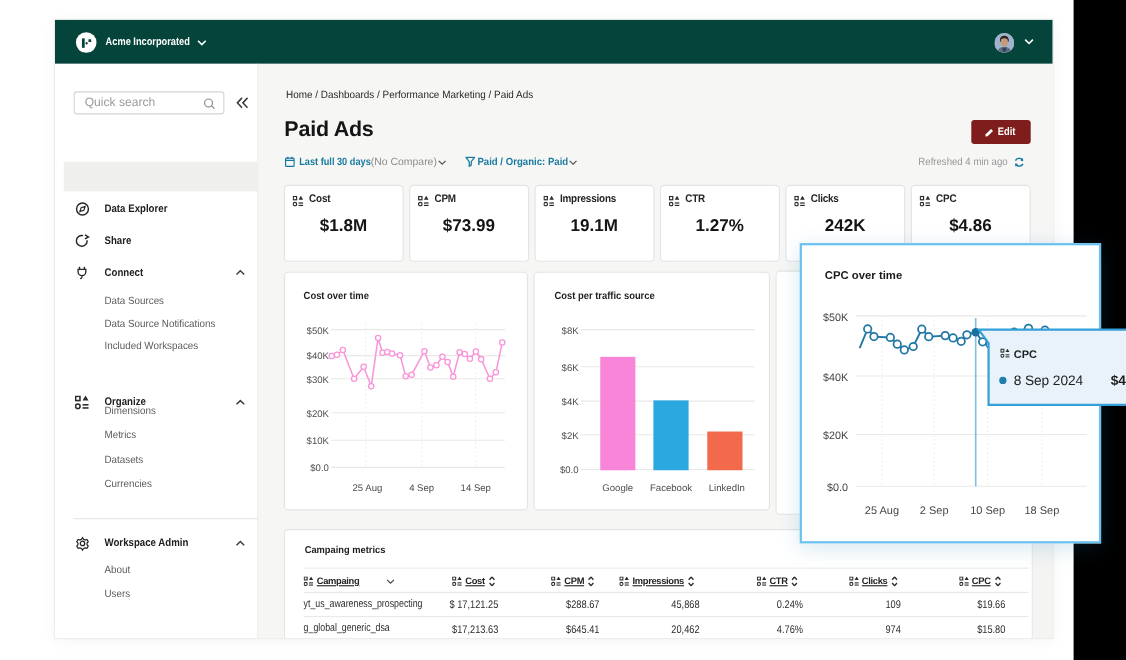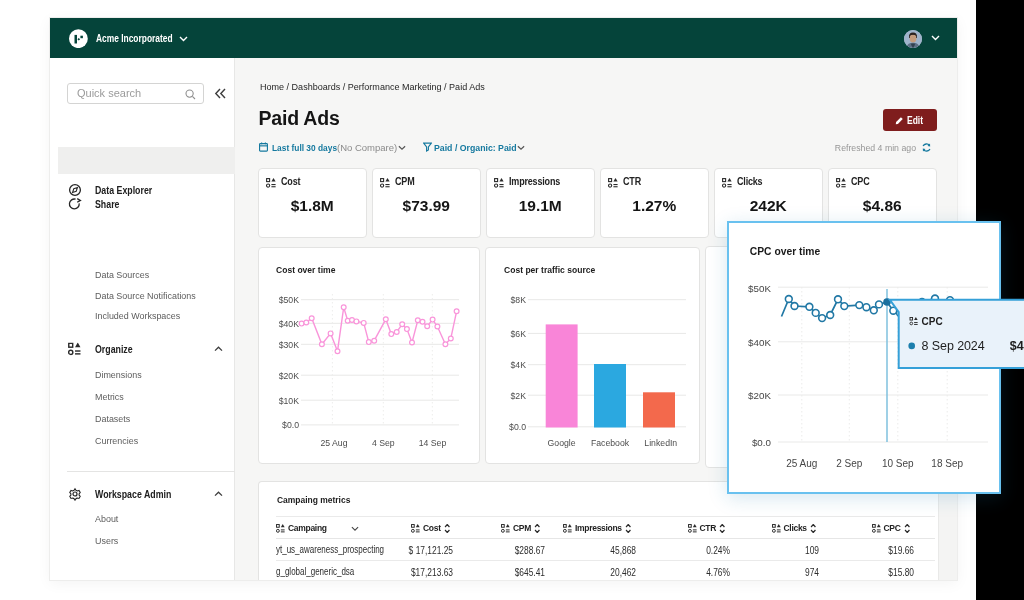--- a/index.html
+++ b/index.html
@@ -26,21 +26,21 @@
   .card { position:absolute; background:#fff; border:1px solid #e3e3e2; border-radius:4px; }
   .panel { position:absolute; background:#fff; border:1px solid #e3e3e2; border-radius:4px; }
   .kpilabel { position:absolute; left:21.5px; top:7.5px; font-size:10px; font-weight:bold; color:#232323; letter-spacing:-0.2px; white-space:nowrap; transform:scaleX(.9); transform-origin:0 0; }
   .kpiicon { position:absolute; left:7px; top:9px; }
   .kpival { position:absolute; top:28px; width:100%; text-align:center; font-size:15.5px; font-weight:bold; color:#151515; }
   .ptitle { position:absolute; font-size:9.5px; font-weight:bold; color:#1d1d1d; white-space:nowrap; transform:scaleX(.9); transform-origin:0 0; }
   svg { display:block; }
   text { font-family:"Liberation Sans", sans-serif; }
   .th { position:absolute; top:41.5px; display:flex; align-items:center; gap:3px;
     font-size:8.5px; font-weight:bold; color:#232323; height:10px; letter-spacing:-0.3px; }
-  .th span { position:relative; top:-0.5px; }
+  .th span { position:relative; top:-0.5px;text-decoration:underline; }
   .td { position:absolute; width:100px; text-align:right; font-size:10px; color:#2c2c2c;
     transform:scaleX(.84); transform-origin:100% 50%; }
   .rowname { position:absolute; font-size:10px; color:#2c2c2c; transform:scaleX(.8); transform-origin:0 50%; white-space:nowrap; }
   .axlbl { font-size:8.7px; fill:#4d4d4d; }
   .axlbl2 { font-size:9.8px; fill:#464646; }
 </style>
 </head>
 <body>
 <div id="canvas">
   <svg width="0" height="0" style="position:absolute">
@@ -107,31 +107,42 @@
       </svg>
 
       <div class="abs" style="left:8px;top:89px;width:177px;height:27px;background:#efefee"></div>
       <div class="sideitem" style="top:118px">
         <svg class="sideicon" width="14" height="14" viewBox="0 0 14 14">
             <circle cx="7" cy="7" r="5.4" fill="none" stroke="#262626" stroke-width="1.3"></circle>
             <path d="M9.4 4.6 L8.2 8.2 L4.6 9.4 L5.8 5.8 Z" fill="none" stroke="#262626" stroke-width="1.1"></path>
           </svg>
         <div class="sidelabel">Data Explorer</div>
       </div>
-      <div class="sideitem" style="top:132px">
+      <div class="sideitem" style="top:147px">
         <svg class="sideicon" width="14" height="14" viewBox="0 0 14 14">
             <path d="M11.2 6.4 A4.9 4.9 0 1 1 7.6 2.2" fill="none" stroke="#262626" stroke-width="1.3"></path>
             <path d="M9.2 1.6 L12.4 3.4 L9.2 5.2" fill="none" stroke="#262626" stroke-width="1.3"></path>
           </svg>
         <div class="sidelabel">Share</div>
       </div>
+      <div class="sideitem" style="top:176px">
+        <svg class="sideicon" width="13" height="13" viewBox="0 0 14 14">
+            <path d="M4.6 1 V3.6 M9.4 1 V3.6" stroke="#262626" stroke-width="1.4" fill="none"></path>
+            <path d="M3.2 3.6 H10.8 V6 A3.8 3.8 0 0 1 3.2 6 Z" fill="none" stroke="#262626" stroke-width="1.3"></path>
+            <path d="M7 9.8 V11 Q7 12.6 5.2 12.8" fill="none" stroke="#262626" stroke-width="1.2"></path>
+          </svg>
+        <div class="sidelabel">Connect</div>
+        <svg class="chev-up" width="9" height="6" viewBox="0 0 9 6">
+            <path d="M1 4.6 L4.5 1.2 L8 4.6" fill="none" stroke="#3c3c3c" stroke-width="1.3"></path>
+          </svg>
+      </div>
       <div class="subitem" style="top:216px">Data Sources</div>
       <div class="subitem" style="top:236.5px">Data Source Notifications</div>
       <div class="subitem" style="top:257px">Included Workspaces</div>
-      <div class="sideitem" style="top:277px">
+      <div class="sideitem" style="top:294px">
         <svg class="sideicon" width="13" height="13" viewBox="0 0 10 10">
             <use href="#mi"></use>
           </svg>
         <div class="sidelabel">Organize</div>
         <svg class="chev-up" width="9" height="6" viewBox="0 0 9 6">
             <path d="M1 4.6 L4.5 1.2 L8 4.6" fill="none" stroke="#3c3c3c" stroke-width="1.3"></path>
           </svg>
       </div>
       <div class="subitem" style="top:315.8px">Dimensions</div>
       <div class="subitem" style="top:338.3px">Metrics</div>

